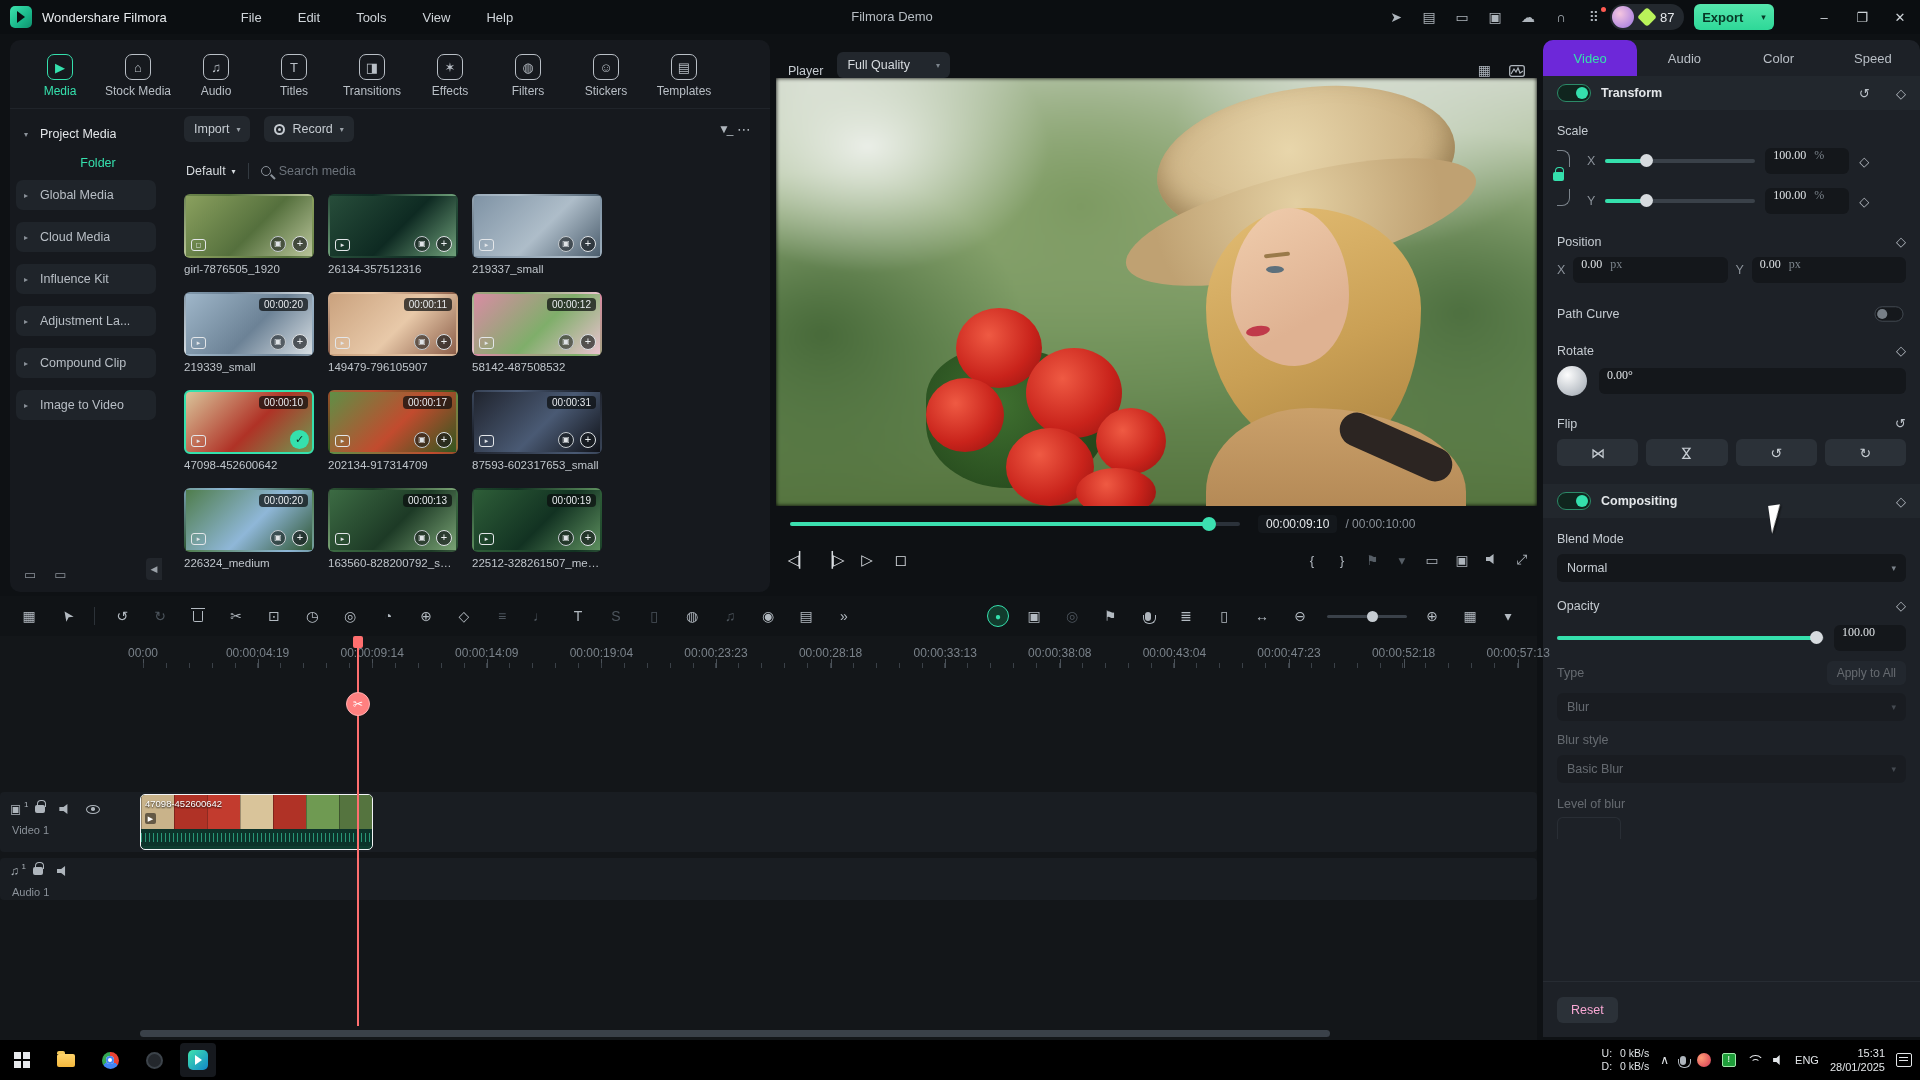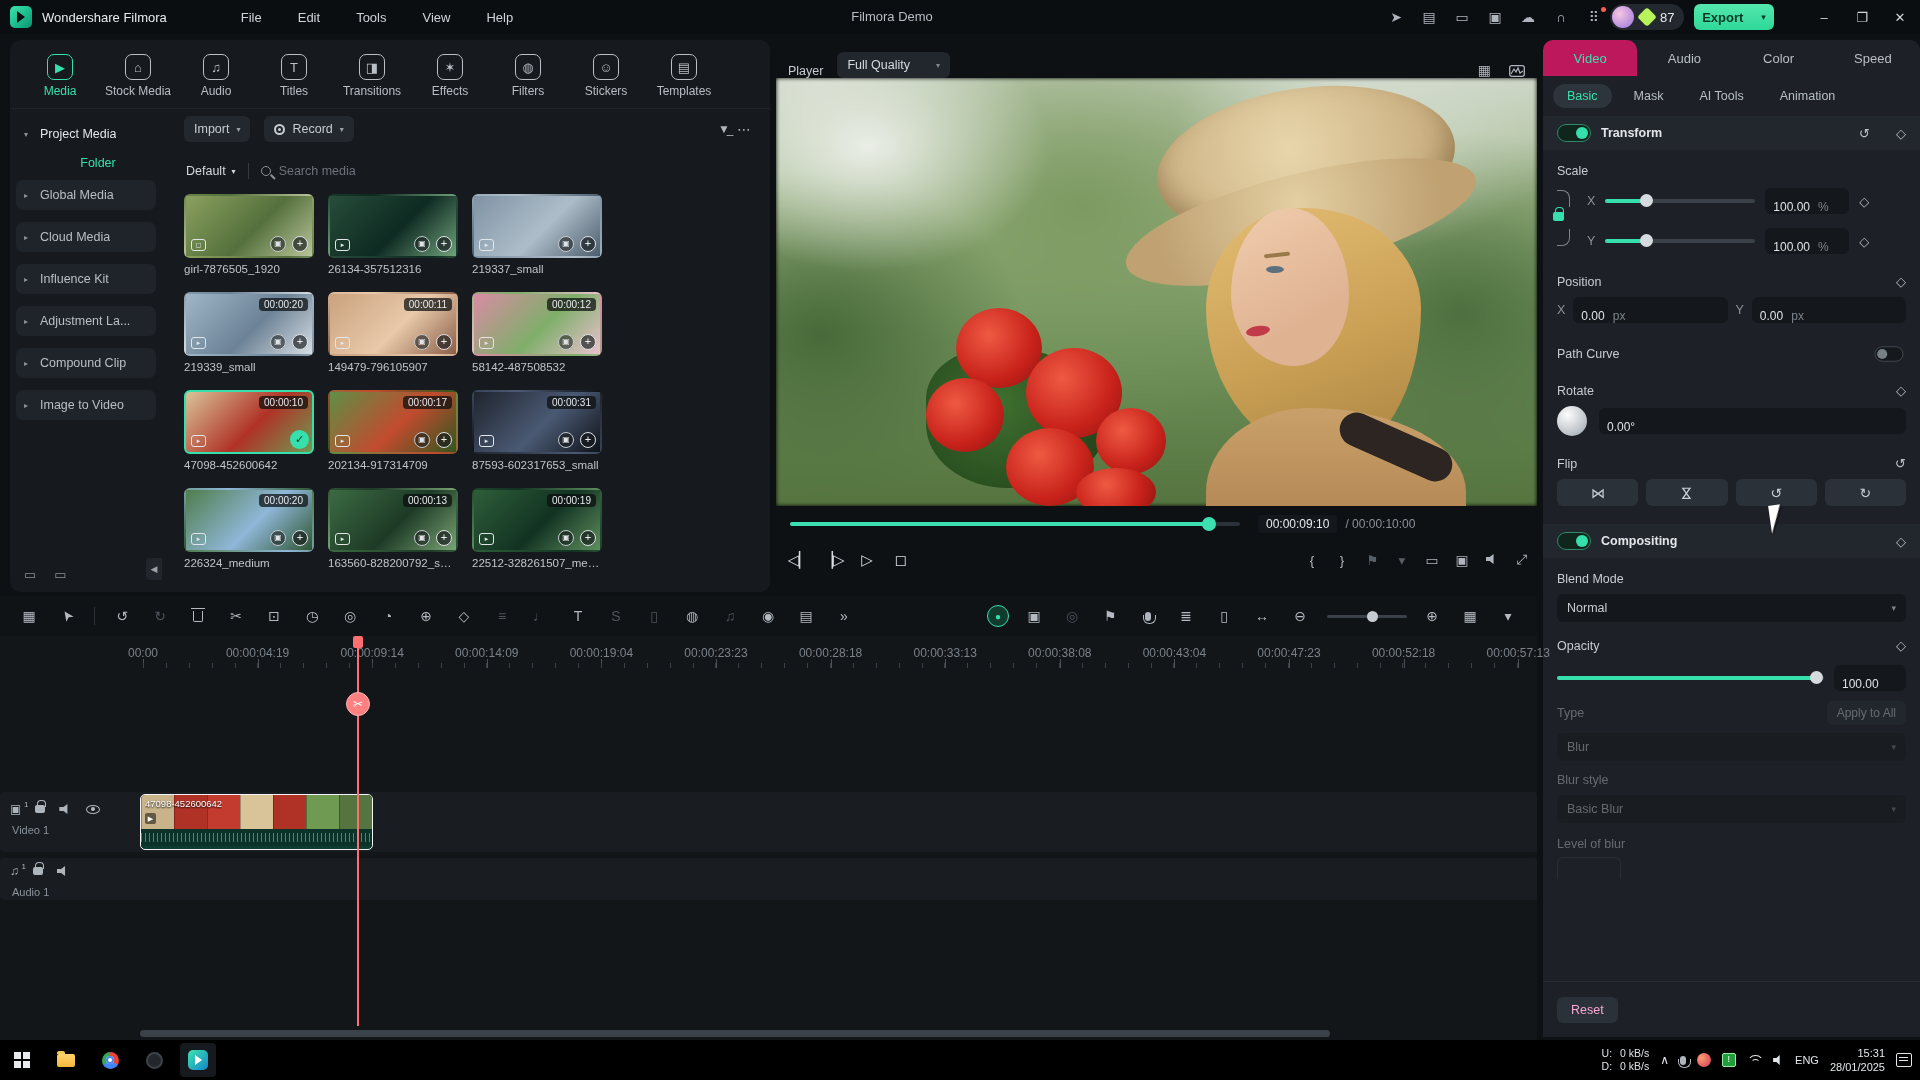--- a/index.html
+++ b/index.html
@@ -107,38 +107,38 @@
   #transport { position:absolute; left:6px; top:500px; width:755px; height:40px; display:flex; align-items:center; }
   .tr-ico { width:34px; text-align:center; color:#d7dbdf; font-size:15px; }
   #transport .spacer { flex:1; }
   .pr-ico { width:30px; text-align:center; color:#aeb5bc; font-size:13.5px; }
   .pr-ico.dim { color:#565e66; }
 
   
   #props { position:absolute; left:1543px; top:40px; width:377px; height:997px; background:#1d2127; border-radius:10px 10px 0 0; }
   #prop-tabs { display:flex; height:36px; }
   .ptab { flex:1; display:flex; align-items:center; justify-content:center; font-size:13px; color:#b9bfc6; }
-  .ptab.active { color:#35e0ad; background:#be185d; border-radius:10px 10px 0 0; }
+  .ptab.active { color:#35e0ad; background:#6d28d9; border-radius:10px 10px 0 0; }
   #prop-subtabs { display:flex; gap:8px; padding:8px 10px; }
   .pstab { padding:5px 14px; border-radius:14px; color:#b9bfc6; font-size:12.5px; }
   .pstab.active { background:#2e343b; color:#35e0ad; }
   .sec-head { height:34px; background:#22272d; display:flex; align-items:center; padding:0 14px; gap:10px; }
   .sec-head .t { color:#e3e6e9; font-size:12.5px; font-weight:bold; }
   .sec-head .spacer { flex:1; }
   .sec-ico { color:#b9bfc6; font-size:13px; margin-left:16px; }
   .toggle { width:34px; height:18px; border-radius:9px; background:#10251e; border:1px solid #2c8a68; position:relative; }
   .toggle::after { content:""; position:absolute; right:2px; top:2px; width:12px; height:12px; border-radius:50%; background:#35e0ad; }
   .toggle.off { background:#15181c; border-color:#4a525a; }
   .toggle.off::after { left:2px; right:auto; background:#777f87; }
   .plabel { color:#c6ccd2; font-size:12.5px; }
   .pl-row { display:flex; align-items:center; padding:0 14px; }
   .slider { position:relative; height:4px; background:#3a4149; border-radius:2px; flex:1; }
   .slider .fill { position:absolute; left:0; top:0; height:4px; background:#35e0ad; border-radius:2px; }
   .slider .knob { position:absolute; top:-5px; width:13px; height:13px; border-radius:50%; background:#d7dbdf; }
-  .valbox { background:#14171b; border-radius:6px; height:26px; display:flex; align-items:flex-end; padding:0 8px; color:#dfe3e6; font-size:12px; }
+  .valbox { background:#14171b; border-radius:6px; height:26px; display:flex; align-items:flex-start; padding:0 8px; color:#dfe3e6; font-size:12px;font-family:Liberation Serif, serif; }
   .valbox .unit { color:#7c848c; margin-left:8px; }
   .dia { color:#b9bfc6; font-size:13px; }
   .lockwrap { width:20px; height:56px; position:relative; }
   .lockwrap::before, .lockwrap::after { content:""; position:absolute; left:6px; width:12px; height:16px; border-left:1.4px solid #7c848c; }
   .lockwrap::before { top:0; border-top:1.4px solid #7c848c; border-top-left-radius:8px; transform:scaleX(-1); left:2px;}
   .lockwrap::after { bottom:0; border-bottom:1.4px solid #7c848c; border-bottom-left-radius:8px; transform:scaleX(-1); left:2px;}
   .i-lock { position:absolute; left:-2px; top:22px; width:11px; height:9px; background:#35e0ad; border-radius:2px; }
   .i-lock::before { content:""; position:absolute; left:2px; top:-5px; width:7px; height:6px; border:1.6px solid #35e0ad; border-bottom:none; border-radius:4px 4px 0 0; }
   .dial { width:30px; height:30px; border-radius:50%; background:radial-gradient(circle at 35% 30%, #fdfdfd, #b9bfc6 70%, #8f969d); }
   .flipbtn { flex:1; height:27px; background:#2b3138; border-radius:6px; color:#c6ccd2; display:flex; align-items:center; justify-content:center; font-size:14px; }
@@ -543,26 +543,20 @@
   </div>
 </div>
 
 <div id="props">
   <div id="prop-tabs">
       <div class="ptab active">Video</div>
       <div class="ptab">Audio</div>
       <div class="ptab">Color</div>
       <div class="ptab">Speed</div>
     </div>
-  <div id="prop-subtabs">
-      <div class="pstab active">Basic</div>
-      <div class="pstab">Mask</div>
-      <div class="pstab">AI Tools</div>
-      <div class="pstab">Animation</div>
-    </div>
 
   <div class="sec-head">
     <span class="toggle"></span>
     <span class="t">Transform</span>
     <span class="spacer"></span>
     <span class="sec-ico">↺</span>
     <span class="sec-ico">◇</span>
   </div>
 
   <div class="pl-row" style="margin-top:14px">

